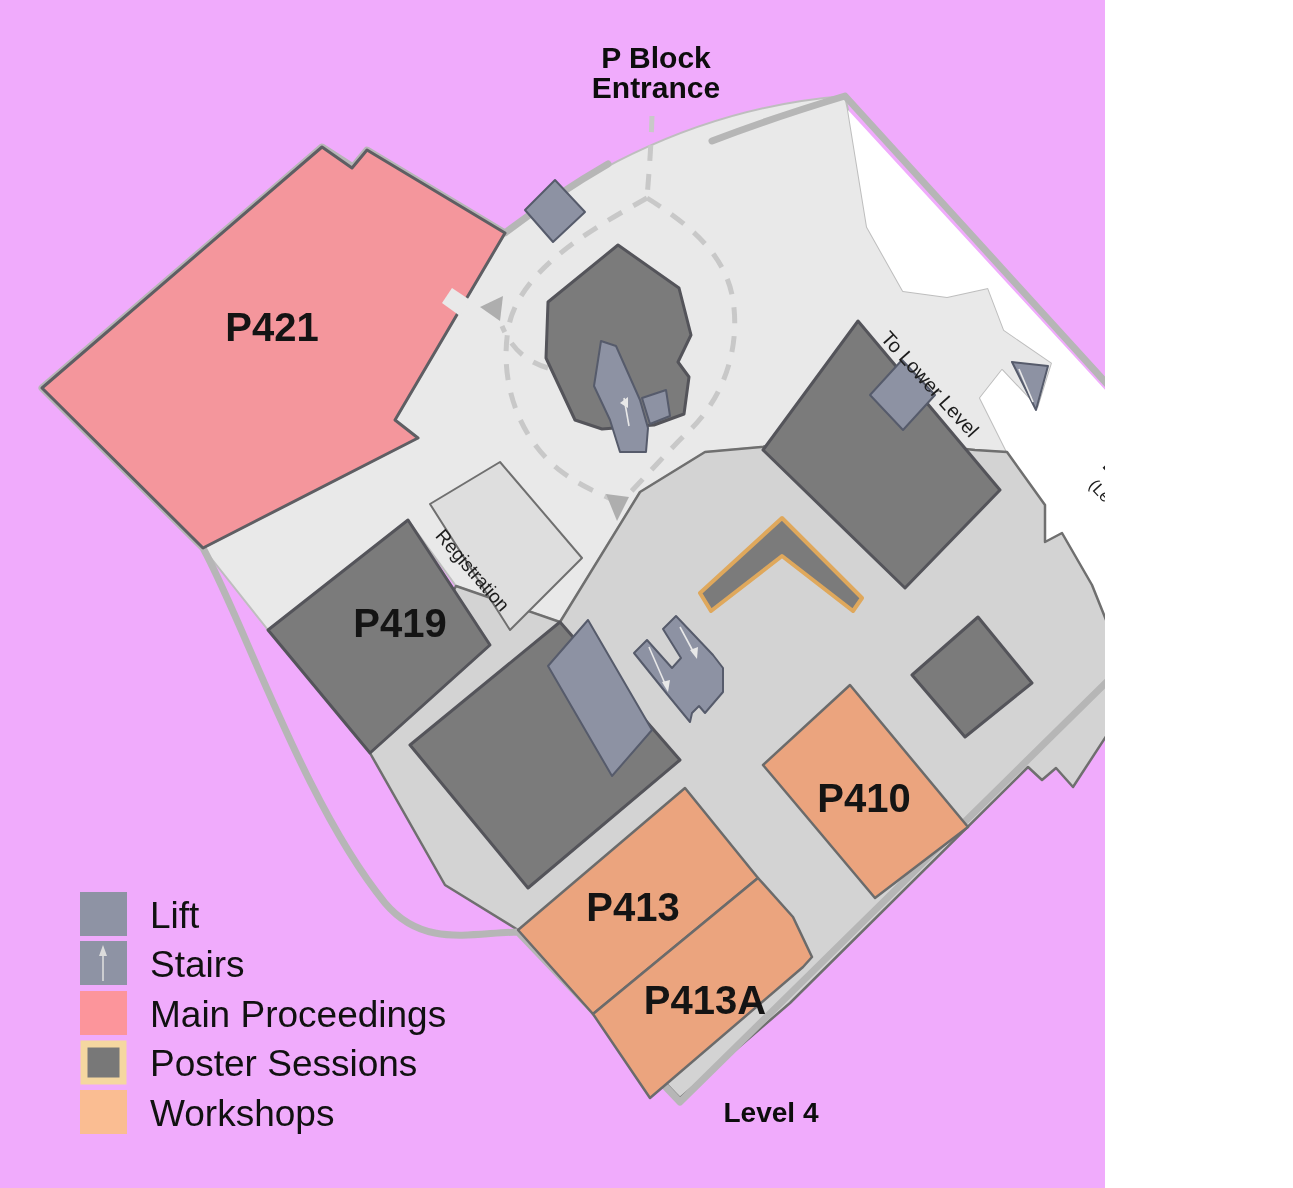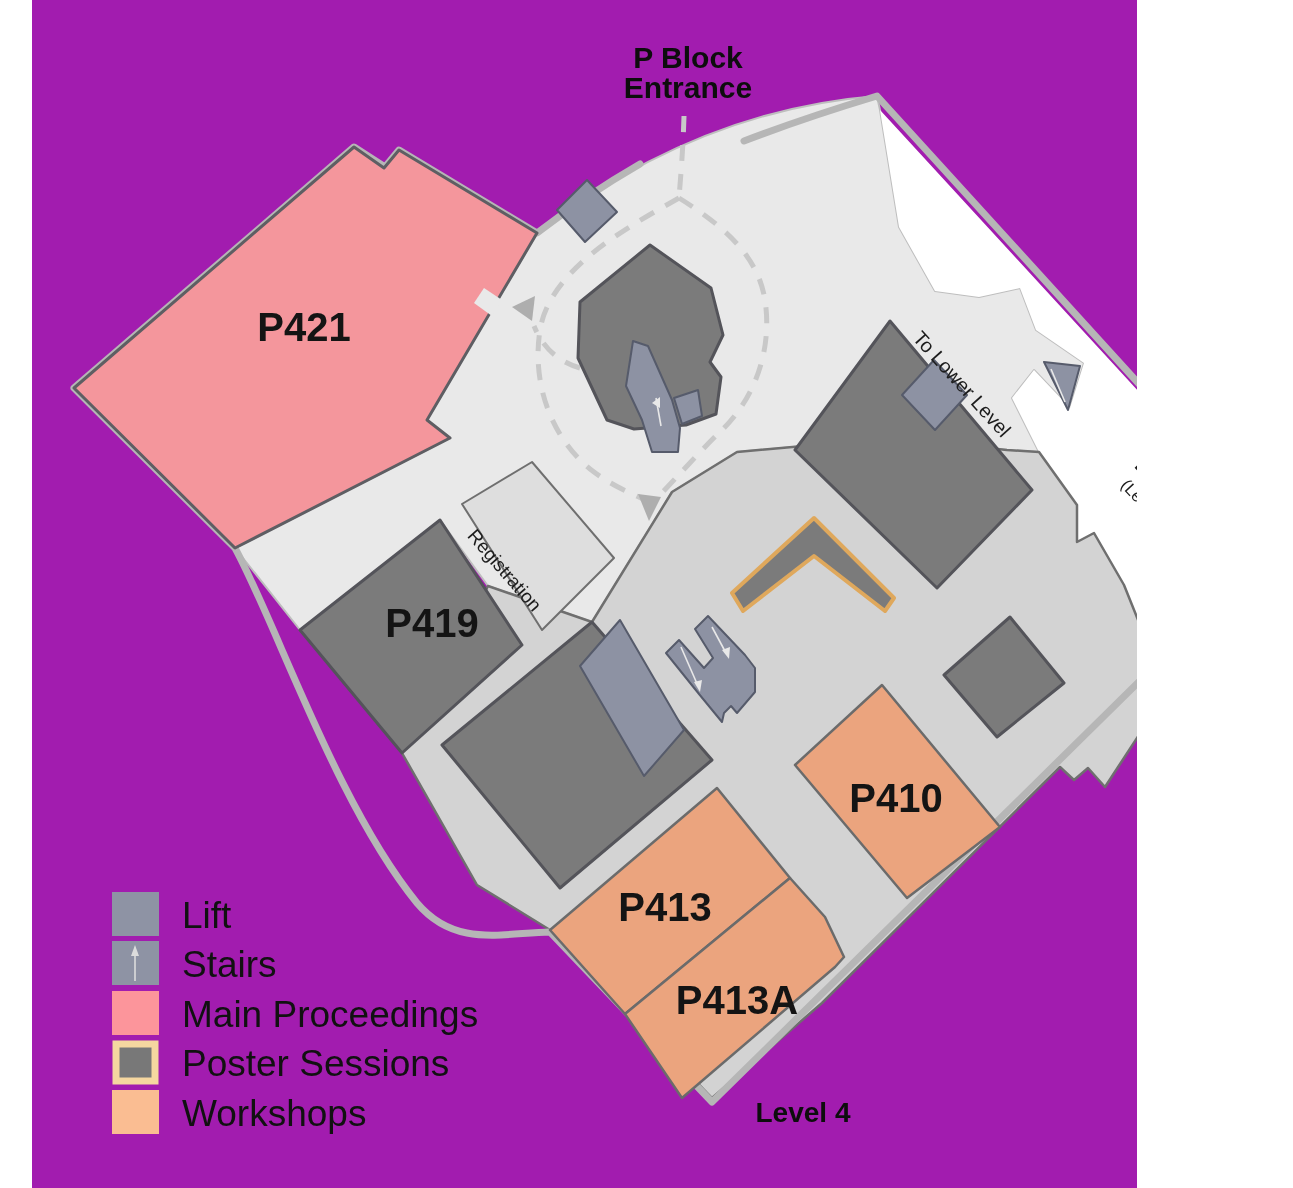--- a/index.html
+++ b/index.html
@@ -1,16 +1,16 @@
 <!DOCTYPE html>
 <html><head>
 <meta charset="utf-8">
 <style>
   html,body{margin:0;padding:0;background:#ffffff;}
-  .page{width:1105px;height:1188px;position:relative;background:#a21caf;overflow:hidden;margin-left:32px;}
+  .page{width:1105px;height:1188px;position:relative;background:#f0abfc;overflow:hidden;}
   svg{display:block;}
   text{font-family:"Liberation Sans","DejaVu Sans",sans-serif;}
   .room-label{font-size:40px;font-weight:700;fill:#141414;text-anchor:middle;}
   .title-label{font-size:30px;font-weight:700;fill:#0d0d0d;text-anchor:middle;}
   .level-label{font-size:28px;font-weight:700;fill:#0d0d0d;text-anchor:middle;}
   .small-label{font-size:20px;fill:#1c1c1c;text-anchor:middle;}
   .tiny-label{font-size:16.5px;fill:#1c1c1c;text-anchor:middle;}
   .reg-label{font-size:19px;fill:#1c1c1c;text-anchor:middle;}
   .legend-label{font-size:37px;fill:#111111;}
   .outline{fill:none;stroke:#b6b6b6;stroke-width:7;stroke-linejoin:round;stroke-linecap:round;}

